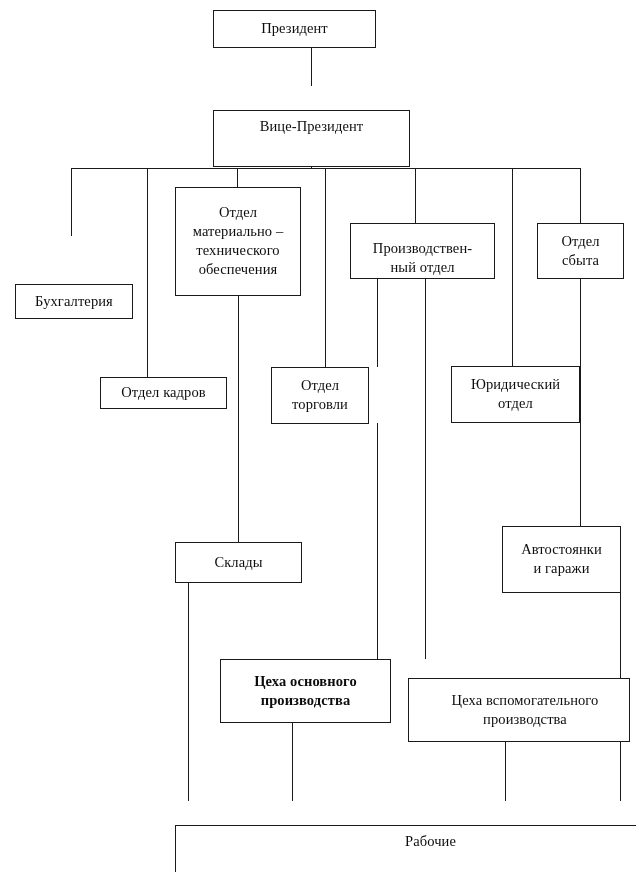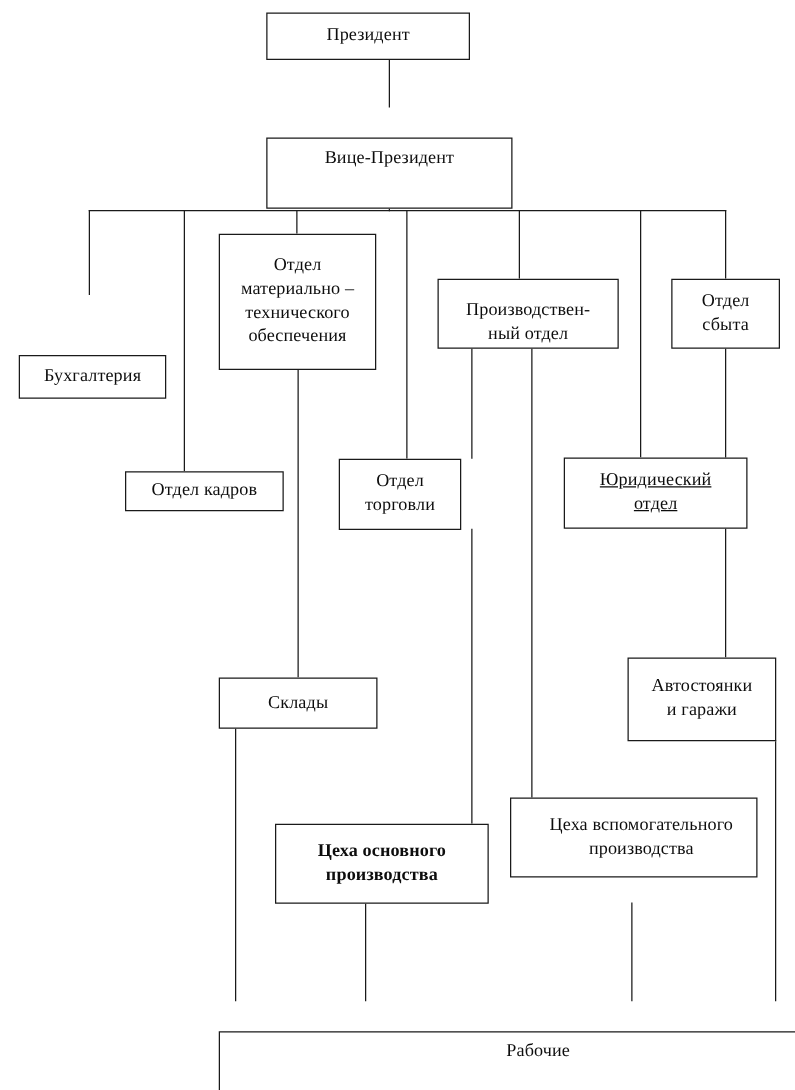--- a/index.html
+++ b/index.html
@@ -121,40 +121,40 @@
 
   <div class="node va-mid" style="left:100px; top:377px; width:127px; height:32px;">
     <span class="label">Отдел кадров</span>
   </div>
 
   <div class="node va-mid" style="left:271px; top:367px; width:98px; height:57px;">
     <span class="label">Отдел
 торговли</span>
   </div>
 
-  <div class="node va-mid" style="left:451px; top:366px; width:147px; height:57px;text-decoration:underline;">
+  <div class="node va-mid" style="left:451px; top:366px; width:129px; height:57px;">
     <span class="label">Юридический
 отдел</span>
   </div>
 
   <div class="node va-mid" style="left:502px; top:526px; width:119px; height:67px;">
     <span class="label">Автостоянки
 и гаражи</span>
   </div>
 
   <div class="node va-mid" style="left:175px; top:542px; width:127px; height:41px;">
     <span class="label">Склады</span>
   </div>
 
   <div class="node va-mid" style="left:220px; top:659px; width:171px; height:64px;font-weight:bold;">
     <span class="label">Цеха основного
 производства</span>
   </div>
 
-  <div class="node va-mid" style="left:408px; top:638px; width:198px; height:64px;padding-left:12px;">
+  <div class="node va-mid" style="left:408px; top:678px; width:222px; height:64px;padding-left:12px;">
     <span class="label">Цеха вспомогательного
 производства</span>
   </div>
 
   <div class="node va-top" style="left:175px; top:801px; width:511px; height:50px;">
     <span class="label">Рабочие</span>
   </div>
 
 </div>
 

